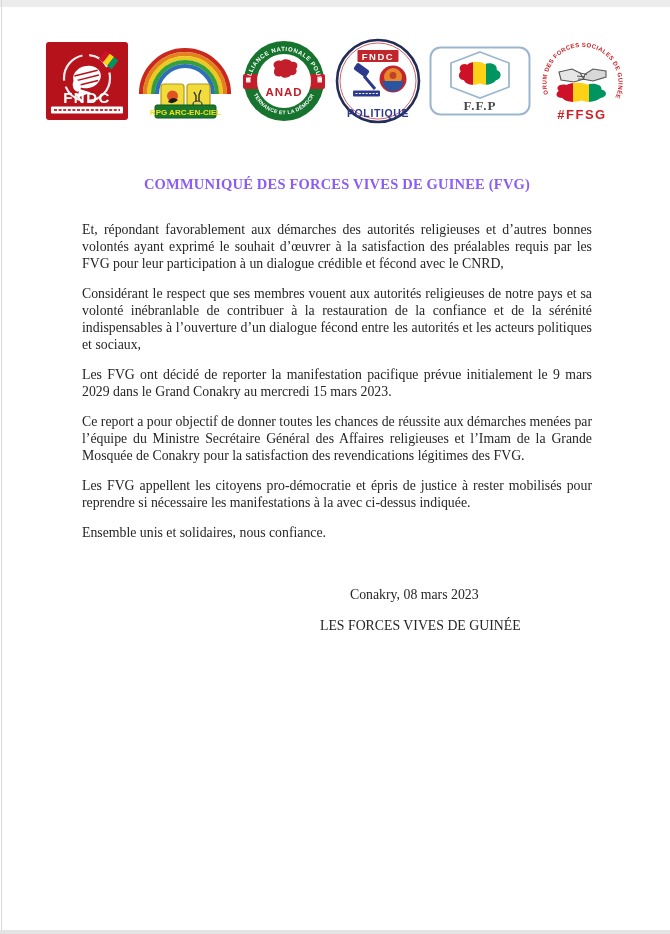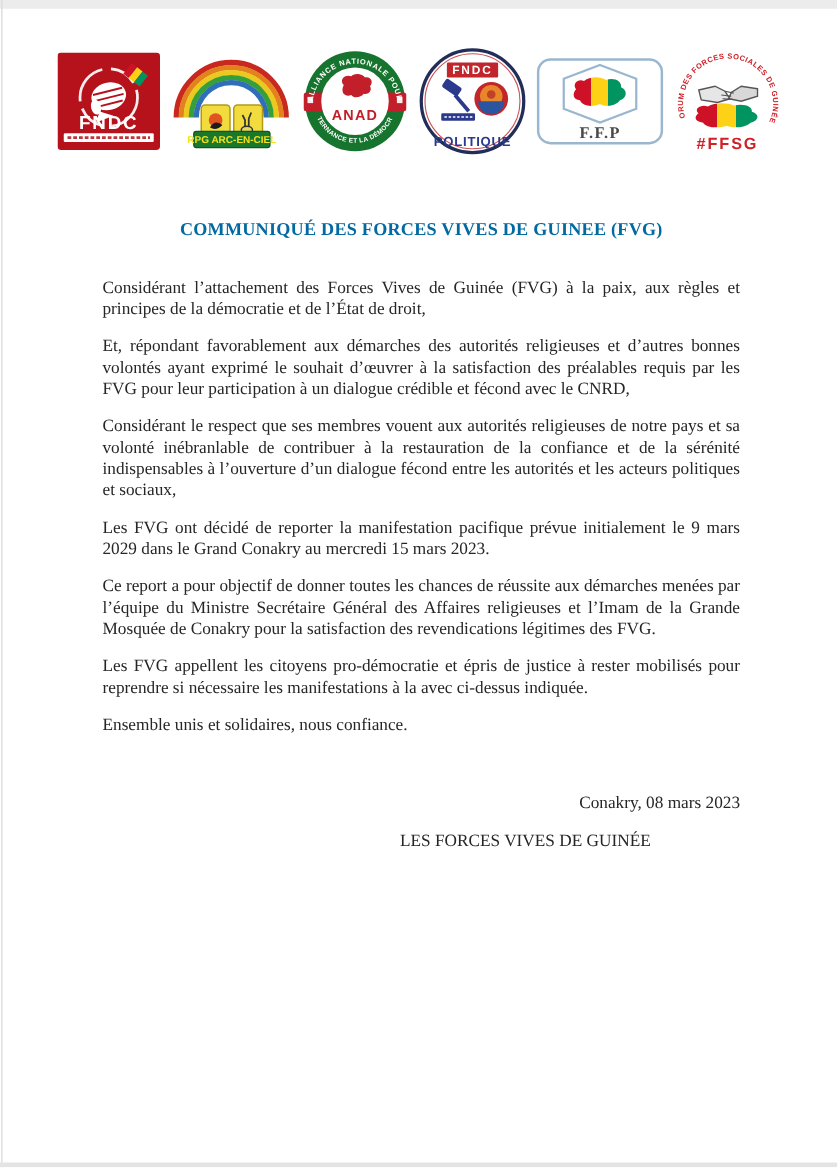--- a/index.html
+++ b/index.html
@@ -18,32 +18,31 @@
   .logo-row{
     display:flex;justify-content:space-between;align-items:center;
     margin:36px 45px 0 46px;height:90px;
   }
   .logo-row svg{display:block;}
 
   .title{
     margin:50px 78px 28px 82px;
     font-size:14.5px;font-weight:bold;
     text-align:center;letter-spacing:.2px;
-    color:#0369a1;
+    color:#8b5cf6;
   }
   .doc-body{margin:0 78px 0 82px;}
   .doc-body p{
     margin:0 0 13px 0;
     font-size:13.8px;line-height:17px;
     text-align:justify;
   }
   .dateline{
     margin-top:46px;padding-left:268px;
     font-size:13.8px;
-    text-align:right;
   }
   .signature{
     margin-top:15px;padding-left:238px;
     font-size:13.8px;
   }
   .sans{font-family:"Liberation Sans", sans-serif;}
 </style>
 </head>
 <body>
 
@@ -171,21 +170,20 @@
       </g>
       <path transform="translate(13,44) scale(0.95,0.62)" d="M6,14 C2,8 8,2 14,5 C20,0 30,0 36,4 C44,1 52,5 51,12 C58,15 57,24 50,26 C46,32 36,34 30,30 C22,34 12,32 10,26 C3,25 2,19 6,14 Z" fill="url(#gmap2)"></path>
       <text x="42" y="81" text-anchor="middle" fill="#cf2127" font-size="13" font-weight="bold" letter-spacing="1.5" class="sans">#FFSG</text>
     </svg>
 
   </header>
 
   <h1 class="title">COMMUNIQUÉ DES FORCES VIVES DE GUINEE (FVG)</h1>
 
   <main class="doc-body">
-    <p>Considérant l’attachement des Forces Vives de Guinée (FVG) à la paix, aux règles et principes de la démocratie et de l’État de droit,</p>
     <p>Et, répondant favorablement aux démarches des autorités religieuses et d’autres bonnes volontés ayant exprimé le souhait d’œuvrer à la satisfaction des préalables requis par les FVG pour leur participation à un dialogue crédible et fécond avec le CNRD,</p>
     <p>Considérant le respect que ses membres vouent aux autorités religieuses de notre pays et sa volonté inébranlable de contribuer à la restauration de la confiance et de la sérénité indispensables à l’ouverture d’un dialogue fécond entre les autorités et les acteurs politiques et sociaux,</p>
     <p>Les FVG ont décidé de reporter la manifestation pacifique prévue initialement le 9 mars 2029 dans le Grand Conakry au mercredi 15 mars 2023.</p>
     <p>Ce report a pour objectif de donner toutes les chances de réussite aux démarches menées par l’équipe du Ministre Secrétaire Général des Affaires religieuses et l’Imam de la Grande Mosquée de Conakry pour la satisfaction des revendications légitimes des FVG.</p>
     <p>Les FVG appellent les citoyens pro-démocratie et épris de justice à rester mobilisés pour reprendre si nécessaire les manifestations à la avec ci-dessus indiquée.</p>
     <p>Ensemble unis et solidaires, nous confiance.</p>
 
     <div class="dateline">Conakry, 08 mars 2023</div>
     <div class="signature">LES FORCES VIVES DE GUINÉE</div>
   </main>

